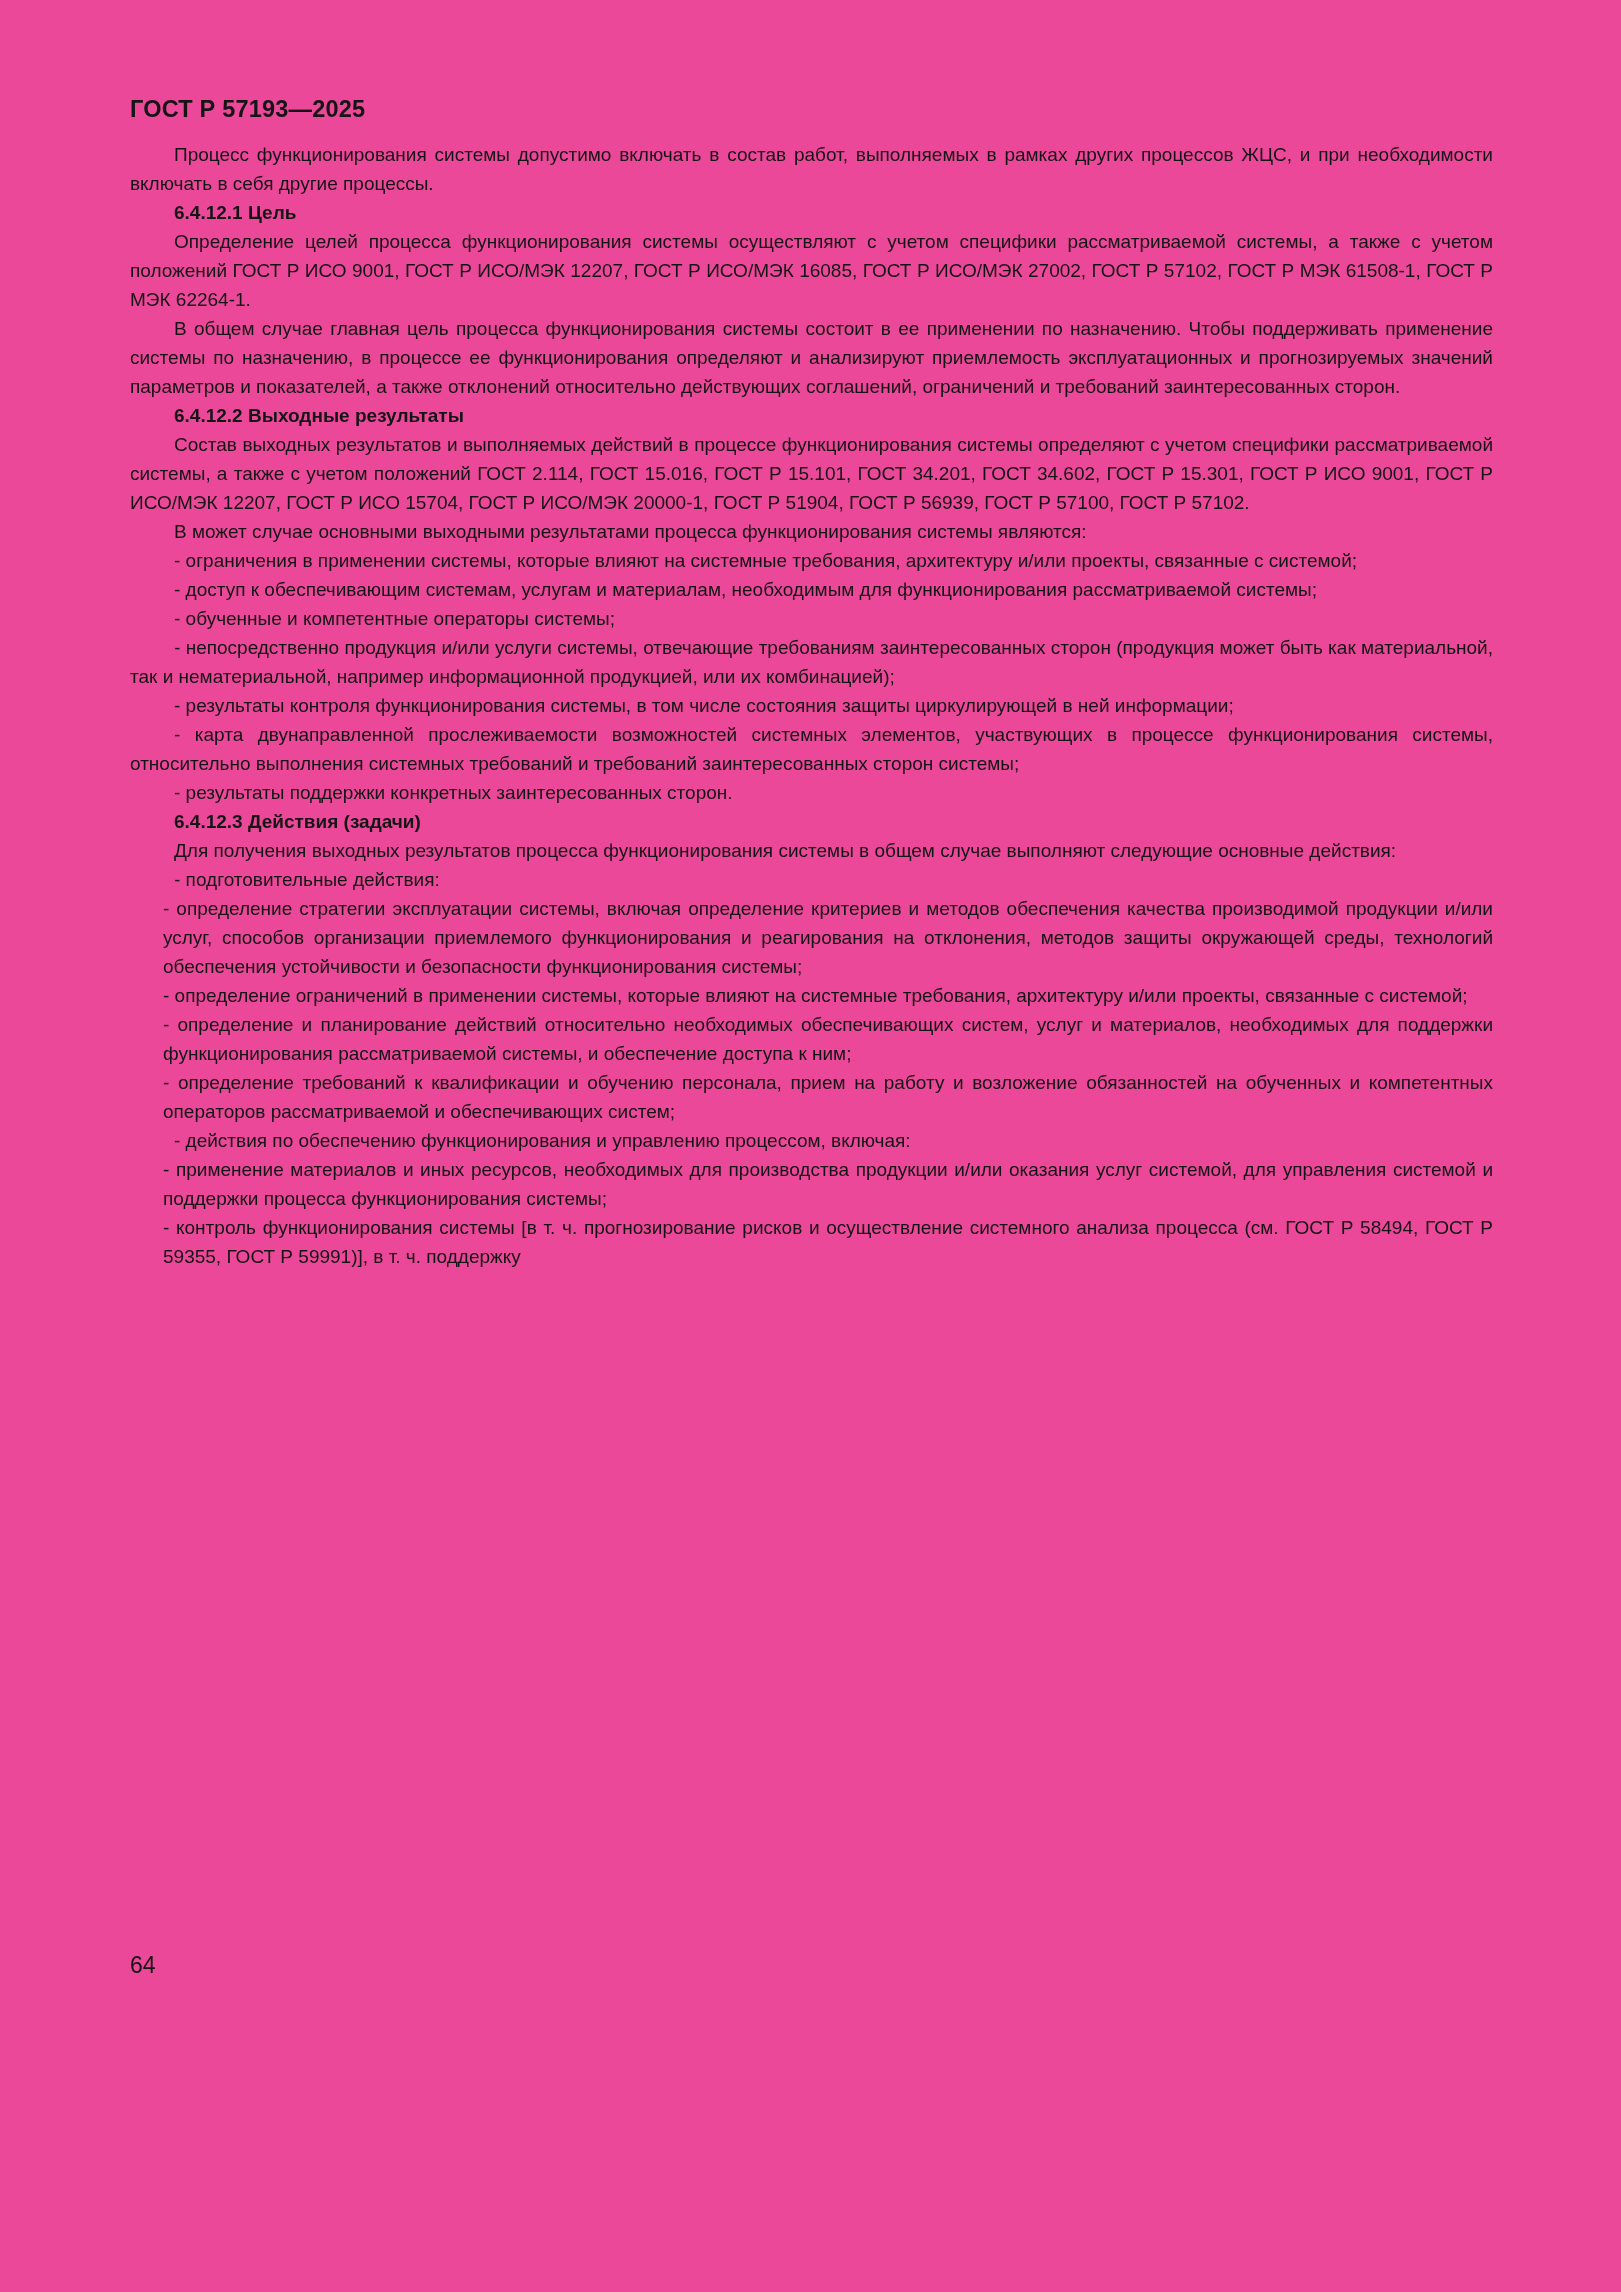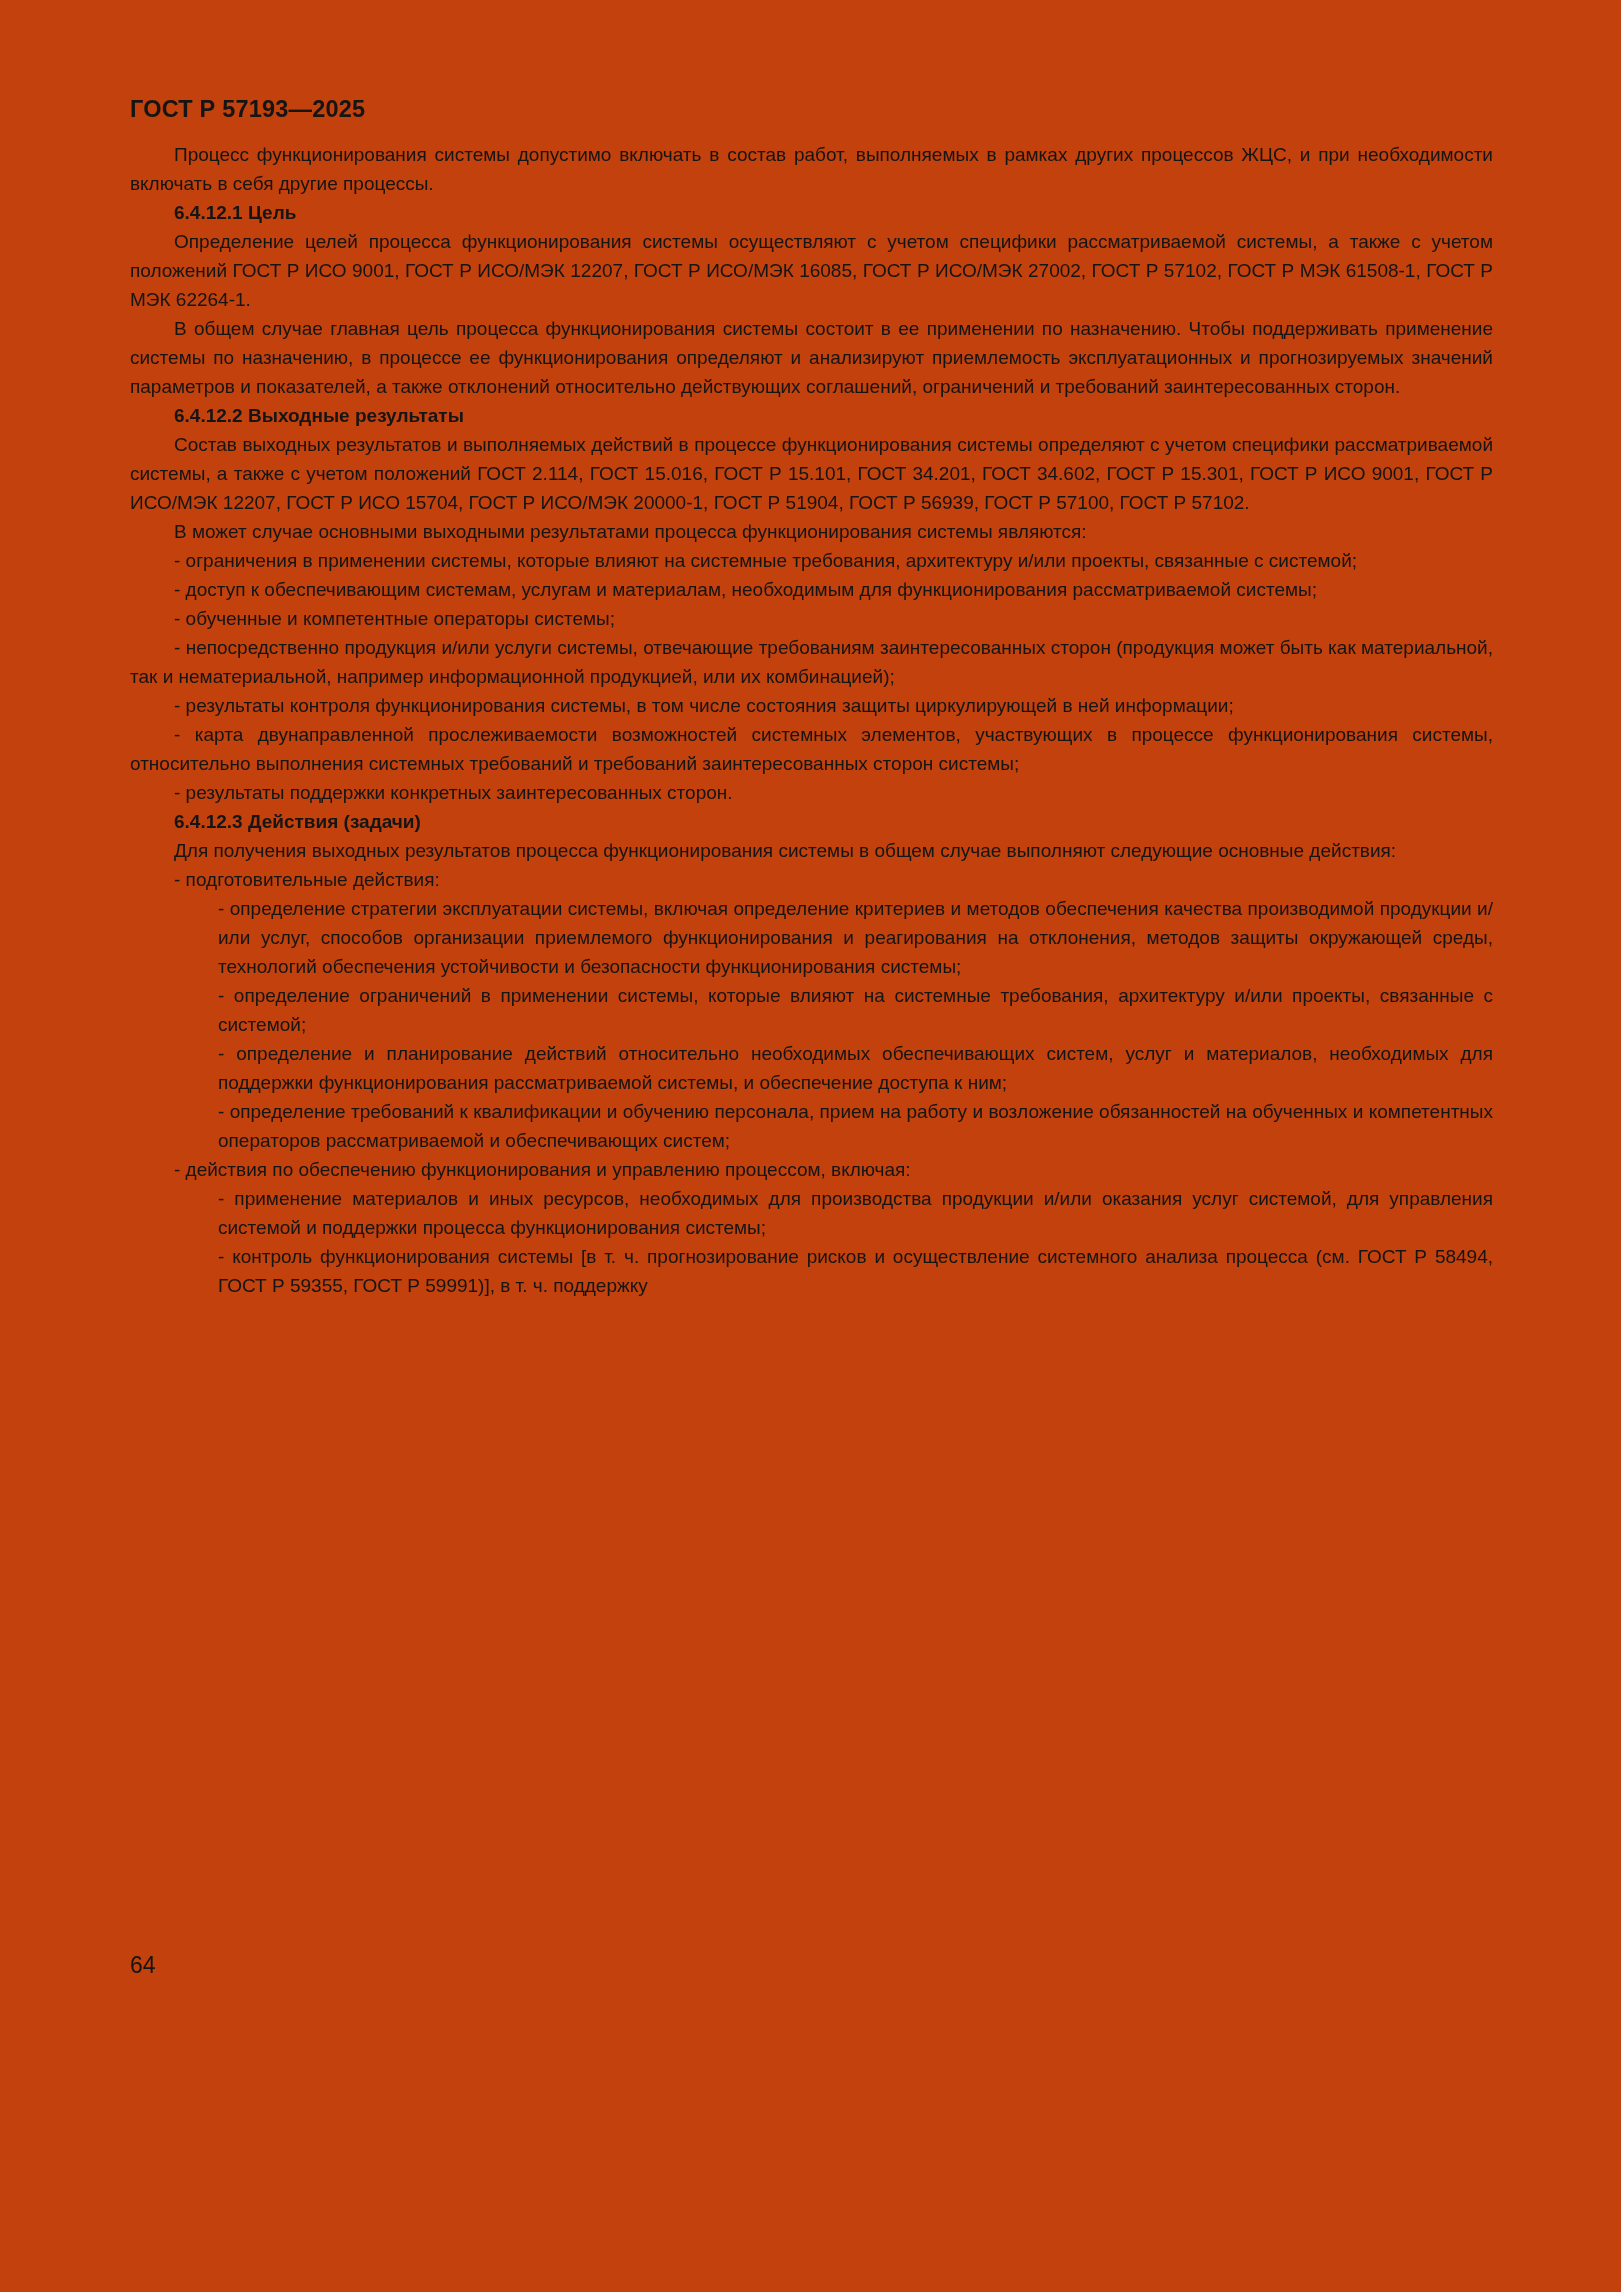--- a/index.html
+++ b/index.html
@@ -9,21 +9,21 @@
     width: 1621px;
     height: 2293px;
     overflow: hidden;
     font-family: "Liberation Sans", sans-serif;
     color: #151515;
     background: #fefefe;
   }
   .page {
     position: absolute;
     inset: 0;
-    background: #c2410c;
+    background: #ec4899;
   }
   .doc-header {
     position: absolute;
     left: 130px;
     top: 96px;
     font-size: 23.5px;
     font-weight: bold;
     letter-spacing: 0.2px;
   }
   .body-text {
@@ -31,21 +31,21 @@
     left: 130px;
     top: 140px;
     width: 1363px;
     font-size: 19px;
     line-height: 29px;
     text-align: justify;
   }
   .para  { text-indent: 44px; }
   .heading { text-indent: 44px; font-weight: bold; }
   .item1 { text-indent: 44px; }
-  .item2 { margin-left: 88px; text-indent: 0; }
+  .item2 { margin-left: 33px; text-indent: 0; }
   .page-number {
     position: absolute;
     left: 130px;
     top: 1952px;
     font-size: 23px;
   }
 </style>
 </head>
 <body>
 

